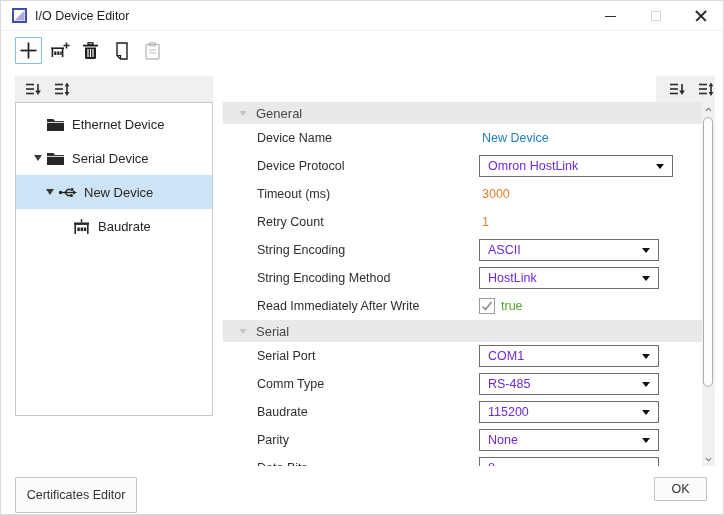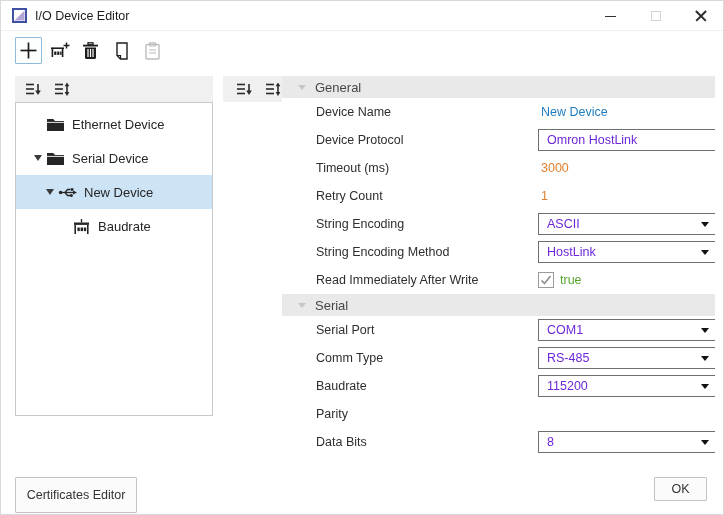--- a/index.html
+++ b/index.html
@@ -30,21 +30,21 @@
   .toolbar { position:absolute; left:14px; top:36px; display:flex; gap:4px; }
   .tb-btn { width:27px; height:27px; display:flex; align-items:center; justify-content:center;
     border:1px solid transparent; background:transparent; border-radius:1px; }
   .tb-btn.active { border-color:#8cbbdd; background:#fdfefe; }
   .tb-btn.disabled svg * { stroke:#bdbdbd !important; fill-opacity:0; }
 
   
   .left-panel { position:absolute; left:14px; top:75px; width:198px; height:340px;
     display:flex; flex-direction:column; }
   .right-panel { position:absolute; left:222px; top:75px; width:492px; height:390px;
-    display:flex; flex-direction:row; }
+    display:flex; flex-direction:column;align-items:flex-end; }
   .panel-header { height:26px; background:#f0f0f0; display:flex; align-items:center;
     gap:12px; padding-left:10px; flex:none; }
 
   .tree { flex:1; background:#fff; border:1px solid #c9c9c9; overflow:hidden; padding-top:4px; }
   .tree-row { height:34px; display:flex; align-items:center; font-size:13px; color:#262626; }
   .tree-row.selected { background:#cde4f7; }
   .expander-slot { width:16px; flex:none; display:flex; align-items:center; justify-content:center; }
   .tri-down { width:0; height:0; border-left:4.5px solid transparent;
     border-right:4.5px solid transparent; border-top:6px solid #3a3a3a; }
   .tree-icon { width:22px; flex:none; display:flex; align-items:center; }
@@ -385,20 +385,26 @@
           <span class="prop-label">Baudrate</span>
           <span class="prop-value">
             <div class="dropdown">
               <span class="dd-text">115200</span>
               <span class="dd-arrow"></span>
             </div>
           </span>
         </div>
         <div class="prop-row">
           <span class="prop-label">Parity</span>
+          <span class="prop-value">
+            <div class="dropdown">
+              <span class="dd-text">None</span>
+              <span class="dd-arrow"></span>
+            </div>
+          </span>
         </div>
         <div class="prop-row">
           <span class="prop-label">Data Bits</span>
           <span class="prop-value">
             <div class="dropdown">
               <span class="dd-text">8</span>
               <span class="dd-arrow"></span>
             </div>
           </span>
         </div>

